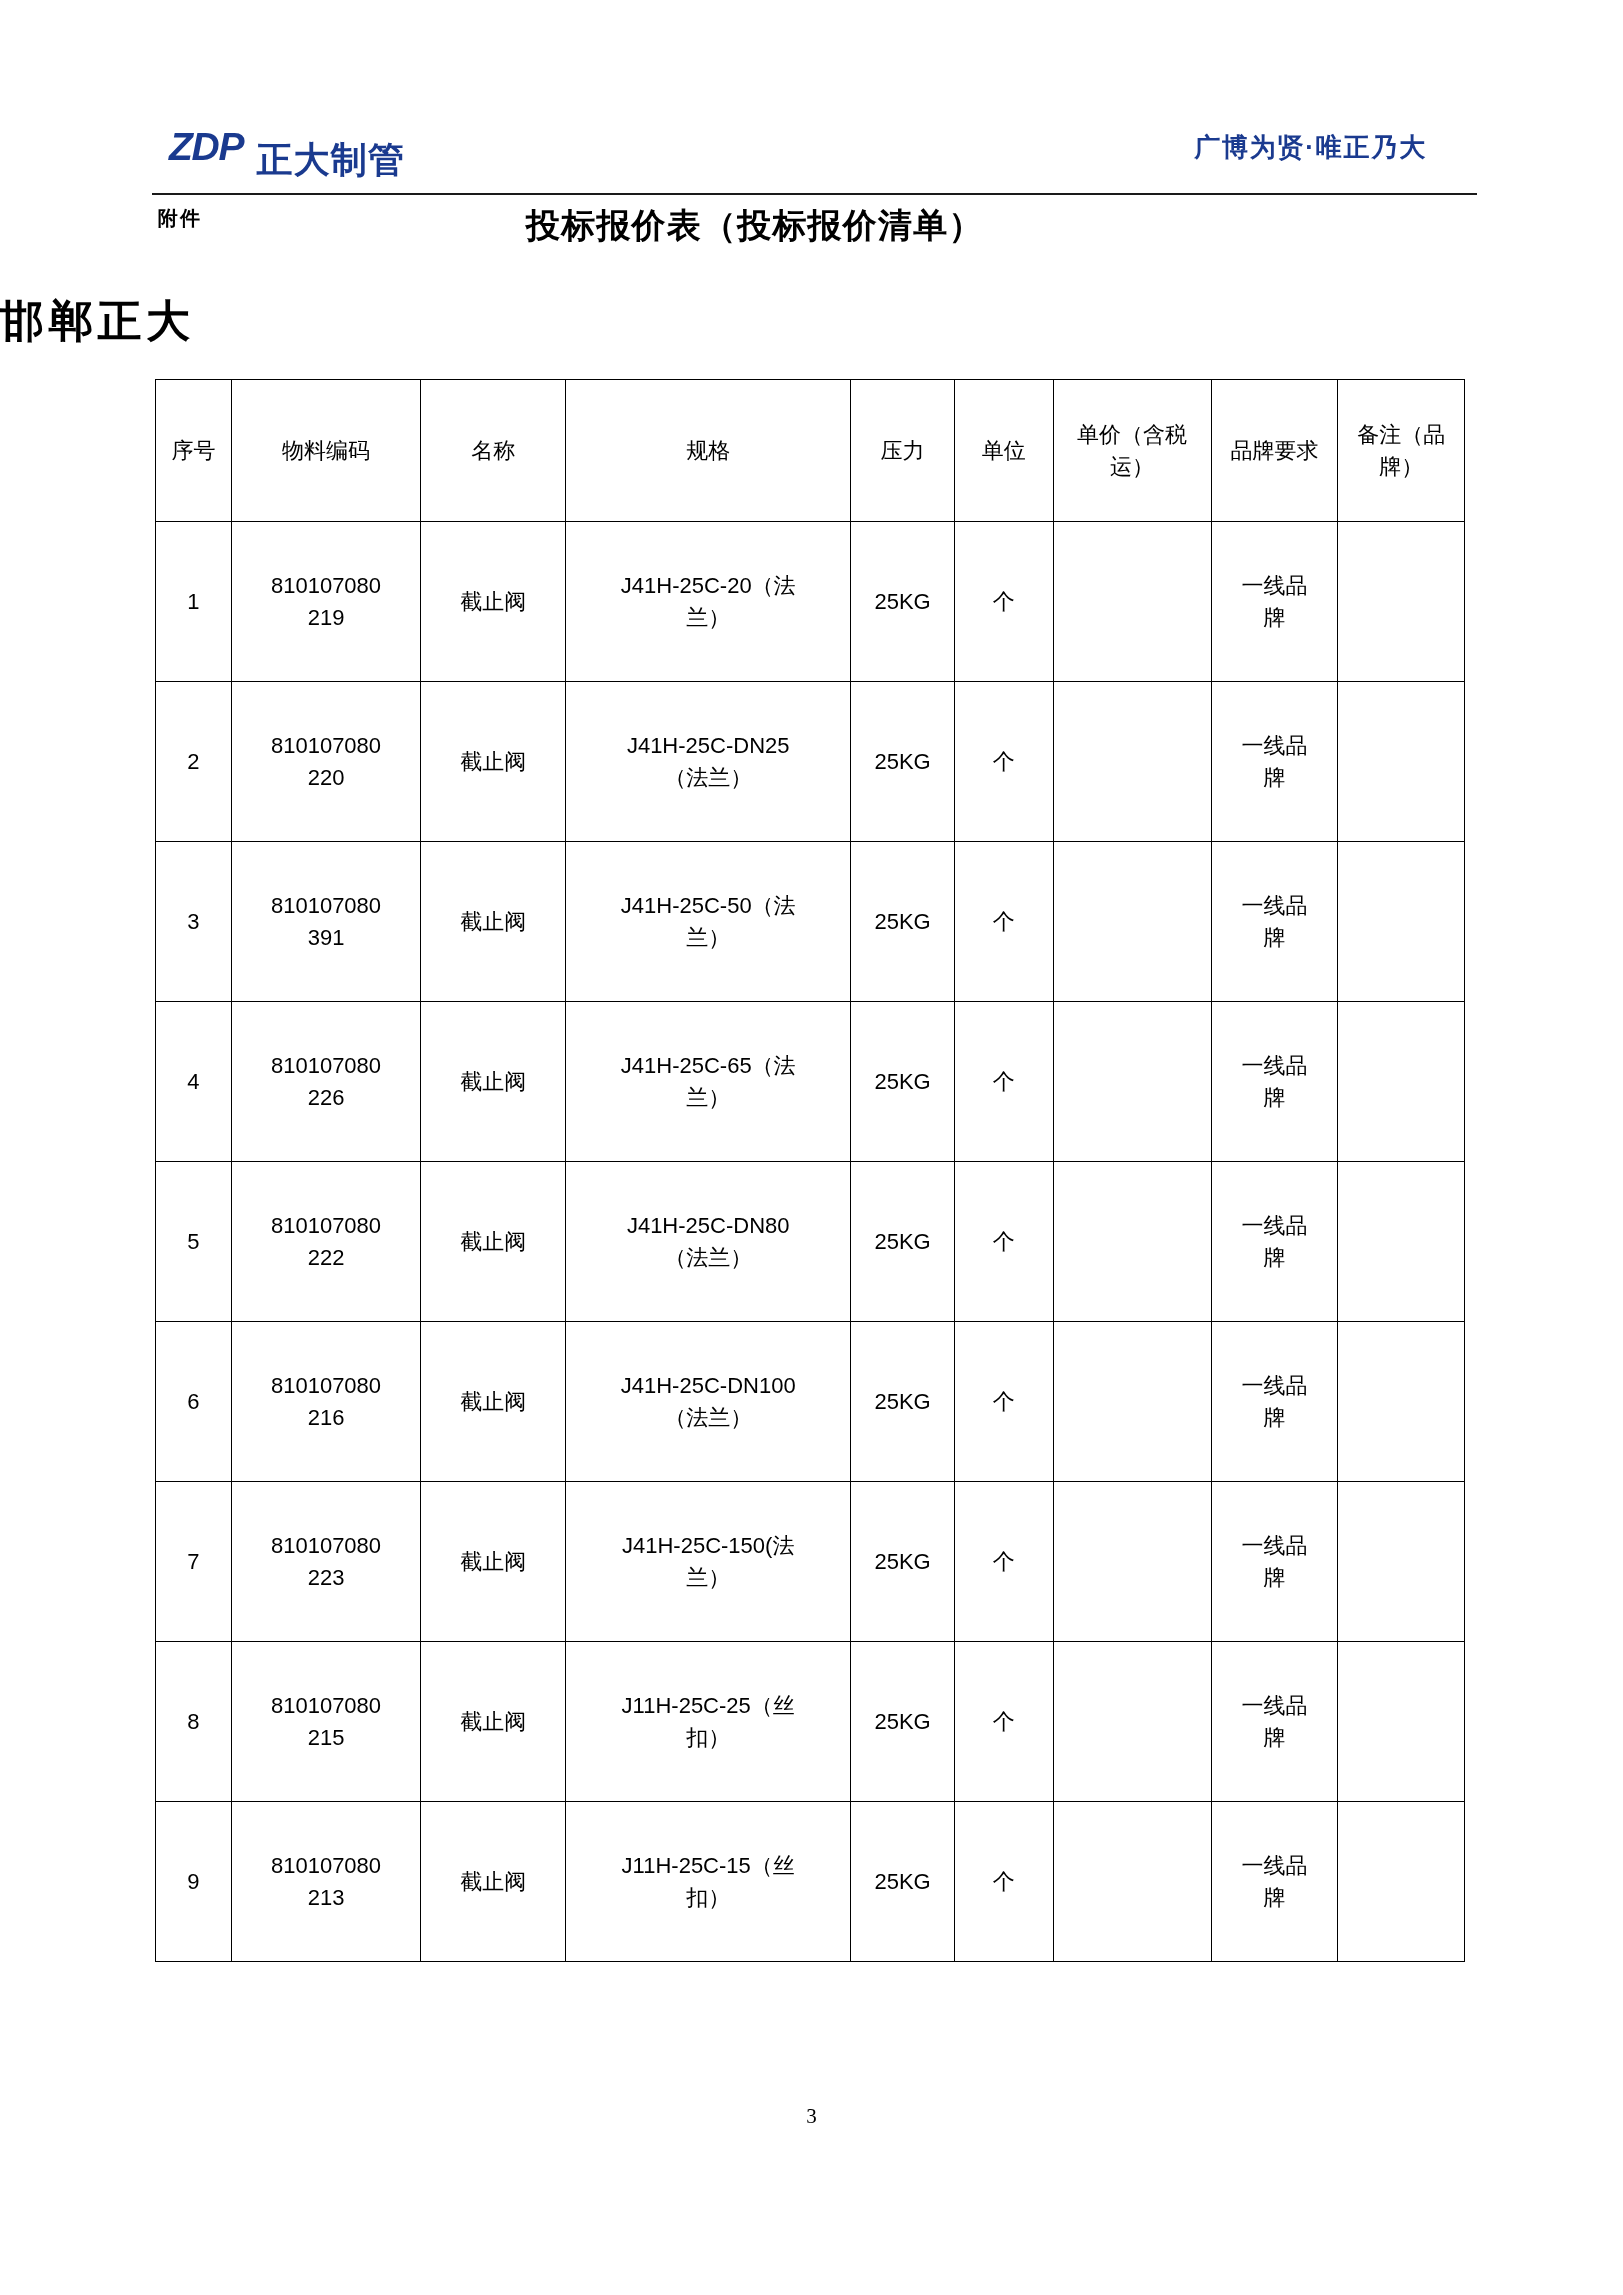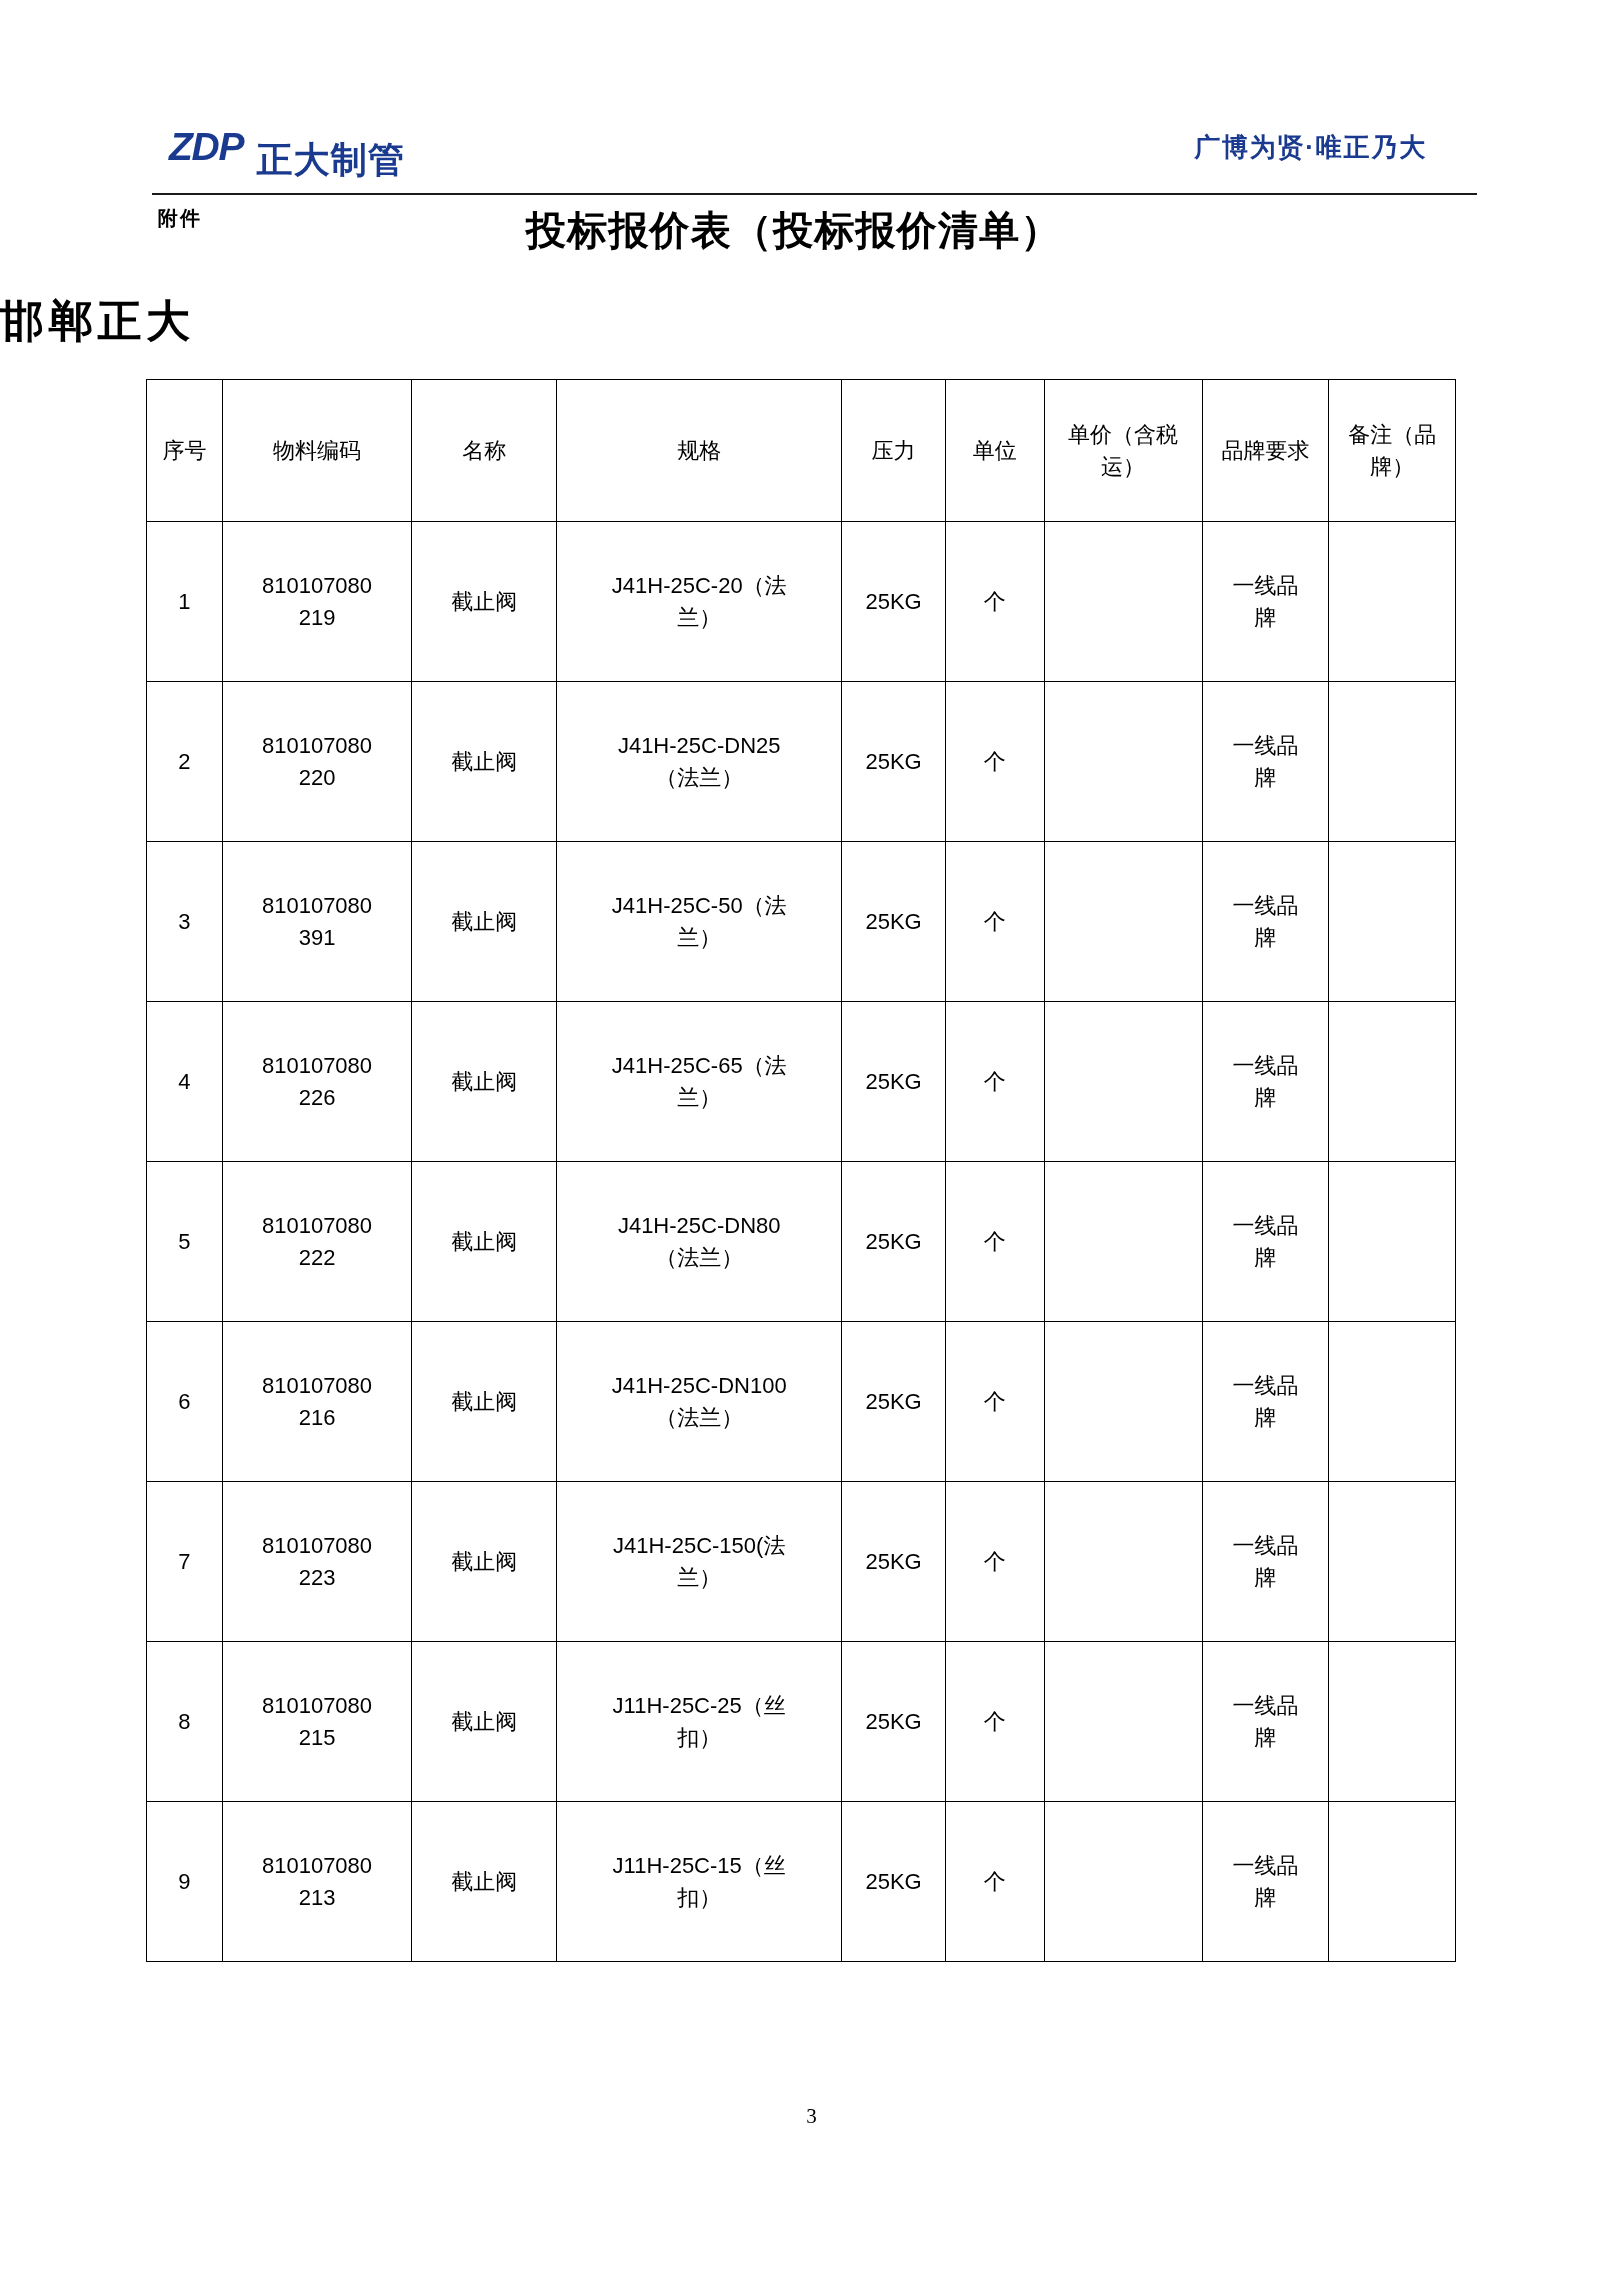--- a/index.html
+++ b/index.html
@@ -93,38 +93,38 @@
     font-weight: bold;
     font-size: 20px;
     letter-spacing: 2.3px;
   }
   .doc-title {
     position: absolute;
     left: 374px;
     top: -2.3px;
     font-family: "Liberation Sans", "DejaVu Sans", sans-serif;
     font-weight: bold;
-    font-size: 40px;
+    font-size: 34px;
     letter-spacing: 1.2px;
   }
   .subtitle {
     position: absolute;
     left: 0;
     top: 292px;
     width: 1623px;
     font-family: "Liberation Sans", "DejaVu Sans", sans-serif;
     font-weight: bold;
     font-size: 44px;
     letter-spacing: 4.7px;
   }
 
   
   .bid-table {
     position: absolute;
-    left: 146px;
+    left: 155px;
     top: 379px;
     width: 1310px;
     border-collapse: collapse;
     table-layout: fixed;
   }
   .bid-table td, .bid-table th {
     border: 1.2px solid #000000;
     text-align: center;
     vertical-align: middle;
     padding: 3.5px 4.7px;

